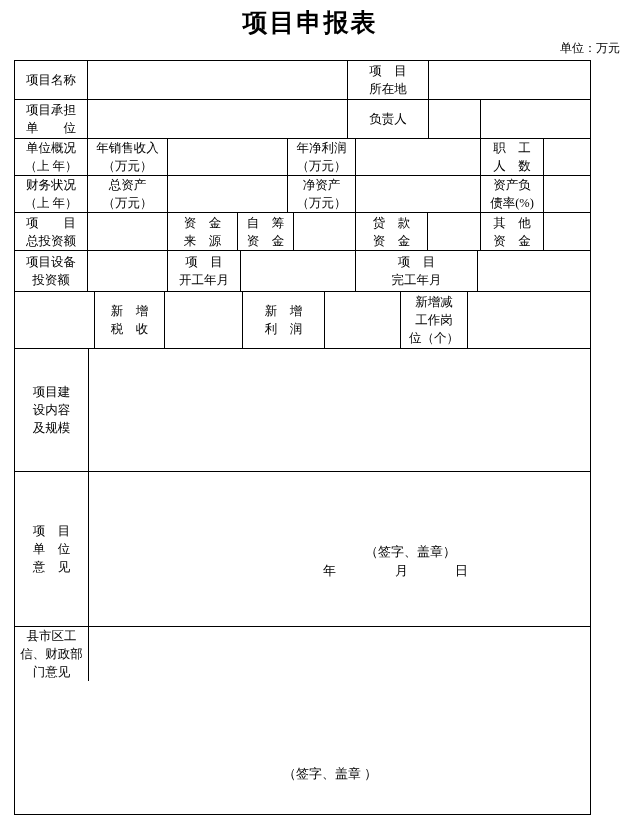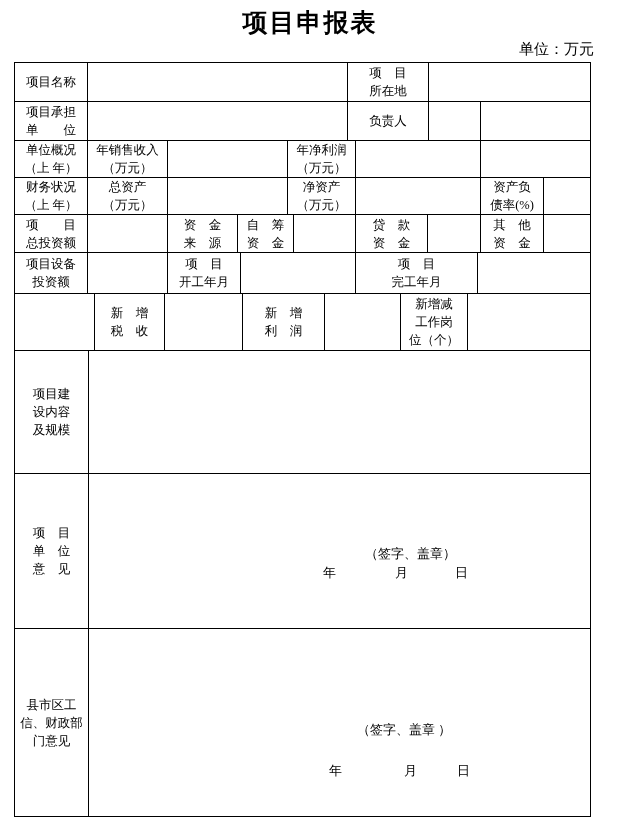--- a/index.html
+++ b/index.html
@@ -7,28 +7,28 @@
     width:620px;height:818px;background:#ffffff;color:#000;
     font-family:"Liberation Serif","DejaVu Serif",serif;
     position:relative;box-sizing:border-box;padding-top:7px;
   }
   .title{
     margin:0;text-align:center;font-size:25px;font-weight:bold;
     font-family:"Liberation Sans","DejaVu Sans",sans-serif;
     letter-spacing:2px;line-height:30px;
   }
   .unit-note{
-    text-align:right;font-size:15px;padding-right:26px;
+    text-align:right;font-size:12px;
     margin-top:3px;margin-bottom:3px;
   }
   .form-table{
     margin-left:14px;margin-right:29px;border:1px solid #000;
   }
   .row{display:flex;border-bottom:1px solid #000;box-sizing:border-box;}
-  .row:last-child{border-bottom:none;}
+  .row:last-child{border-bottom:none;flex-direction:column;}
   .cell{
     border-right:1px solid #000;box-sizing:border-box;
     display:flex;align-items:center;justify-content:center;
     text-align:center;white-space:pre-line;
     font-size:12.5px;line-height:18px;overflow:hidden;
   }
   .cell:last-child{border-right:none;}
   .grow{flex:1;}
   .rel{position:relative;display:block;}
   .abs{position:absolute;font-size:13px;white-space:pre;}
@@ -61,20 +61,22 @@
 
     <div class="row" style="height:37px">
       <div class="cell" style="width:73px">单位概况
 （上 年）</div>
       <div class="cell" style="width:80px">年销售收入
 （万元）</div>
       <div class="cell" style="width:120px"></div>
       <div class="cell" style="width:68px">年净利润
 （万元）</div>
       <div class="cell" style="width:125px"></div>
+      <div class="cell" style="width:63px">职　工
+人　数</div>
       <div class="cell grow"></div>
     </div>
 
     <div class="row" style="height:37px">
       <div class="cell" style="width:73px">财务状况
 （上 年）</div>
       <div class="cell" style="width:80px">总资产
 （万元）</div>
       <div class="cell" style="width:120px"></div>
       <div class="cell" style="width:68px">净资产
@@ -145,21 +147,21 @@
         <span class="abs" style="left:306px;top:90px">月</span>
         <span class="abs" style="left:366px;top:90px">日</span>
       </div>
     </div>
 
     <div class="row" style="height:187px">
       <div class="cell" style="width:74px">县市区工
 信、财政部
 门意见</div>
       <div class="cell grow rel">
-        <span class="abs" style="left:268px;top:92px">（签字、盖章 ）</span>
+        <span class="abs" style="left:268px;top:84px">（签字、盖章 ）</span>
         <span class="abs" style="left:240px;top:133px">年</span>
         <span class="abs" style="left:315px;top:133px">月</span>
         <span class="abs" style="left:368px;top:133px">日</span>
       </div>
     </div>
 
   </div>
 </div>
 
 </body></html>

